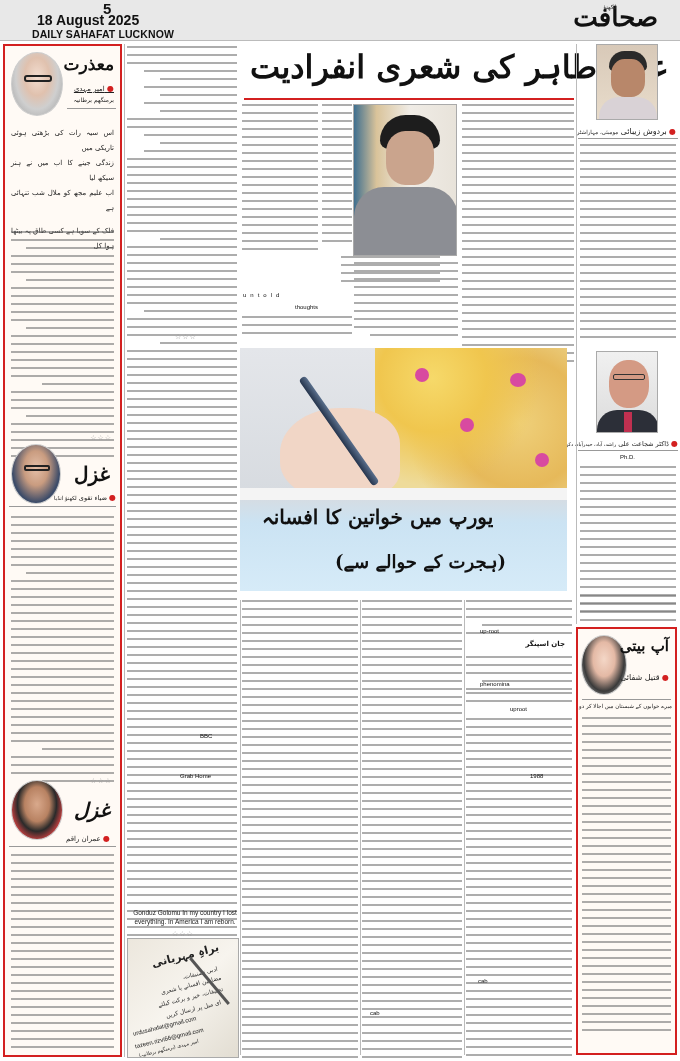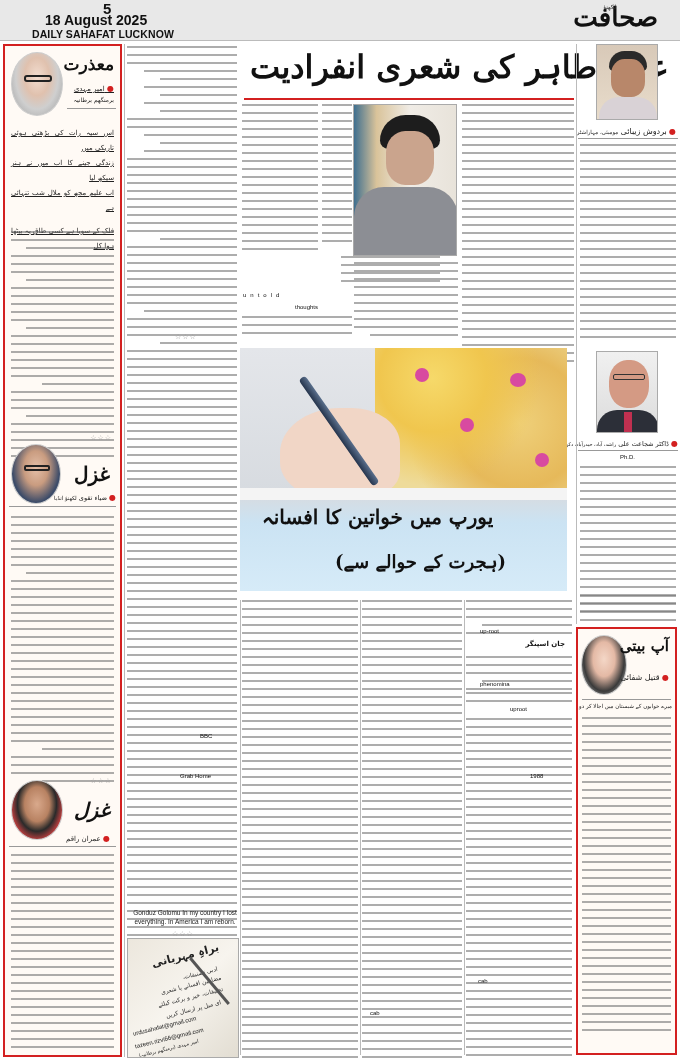--- a/index.html
+++ b/index.html
@@ -1,27 +1,27 @@
 <!DOCTYPE html>
 <html><head>
 <meta charset="utf-8">
 <style>
   * { box-sizing: border-box; margin: 0; padding: 0; }
   html, body { width: 680px; height: 1061px; background: #ffffff; overflow: hidden; }
   body { font-family: "DejaVu Sans", sans-serif; position: relative; color: #222; }
 
   .header { position: absolute; left: 0; top: 0; width: 680px; height: 41px; background: #e8e8e8; border-bottom: 1px solid #bbb; }
   .page-num { position: absolute; left: 103px; top: 0; font: bold 15px "Liberation Sans", sans-serif; color: #111; }
-  .date { position: absolute; left: 37px; top: 12px; font: bold 14px "Liberation Sans", sans-serif; color: #111; margin-left: 8px; }
+  .date { position: absolute; left: 37px; top: 12px; font: bold 14px "Liberation Sans", sans-serif; color: #111; }
   .paper-name { position: absolute; left: 32px; top: 28px; font: bold 10.5px "Liberation Sans", sans-serif; color: #111; letter-spacing: 0.1px; }
   .masthead { position: absolute; right: 22px; top: 2px; font: bold 26px "DejaVu Serif", serif; color: #111; direction: rtl; }
   .masthead-sub { position: absolute; right: 64px; top: 3px; font: 6px "DejaVu Sans", sans-serif; color: #333; direction: rtl; }
 
   .left-box { position: absolute; left: 3px; top: 44px; width: 119px; height: 1013px; border: 2px solid #d32020; background: #fffaf5; }
-  .col { position: absolute; direction: rtl; text-align: justify; text-decoration: underline; }
+  .col { position: absolute; direction: rtl; text-align: justify; }
   .line { display: block; height: 2px; background: #6a6a6a; margin: 0 0 6px 0; opacity: 0.55; }
   .line.short { width: 70%; margin-right: 0; margin-left: auto; }
   .line.mid { width: 85%; margin-left: auto; }
   .urdu { font-family: "DejaVu Sans", sans-serif; direction: rtl; }
 
   .portrait { position: absolute; border-radius: 50%; overflow: hidden; background: radial-gradient(circle at 50% 40%, #f1d9c8 0%, #d8b7a0 40%, #6b5a52 75%, #ddd 100%); border: 1px solid #ccc; }
   .rect-photo { position: absolute; overflow: hidden; border: 1px solid #aaa; }
   .section-title { position: absolute; font: bold 17px "DejaVu Serif", serif; color: #111; direction: rtl; }
   .byline { position: absolute; font: 7px "DejaVu Sans", sans-serif; color: #222; direction: rtl; white-space: nowrap; }
   .byline .dot { color: #d32020; font-size: 8px; }

